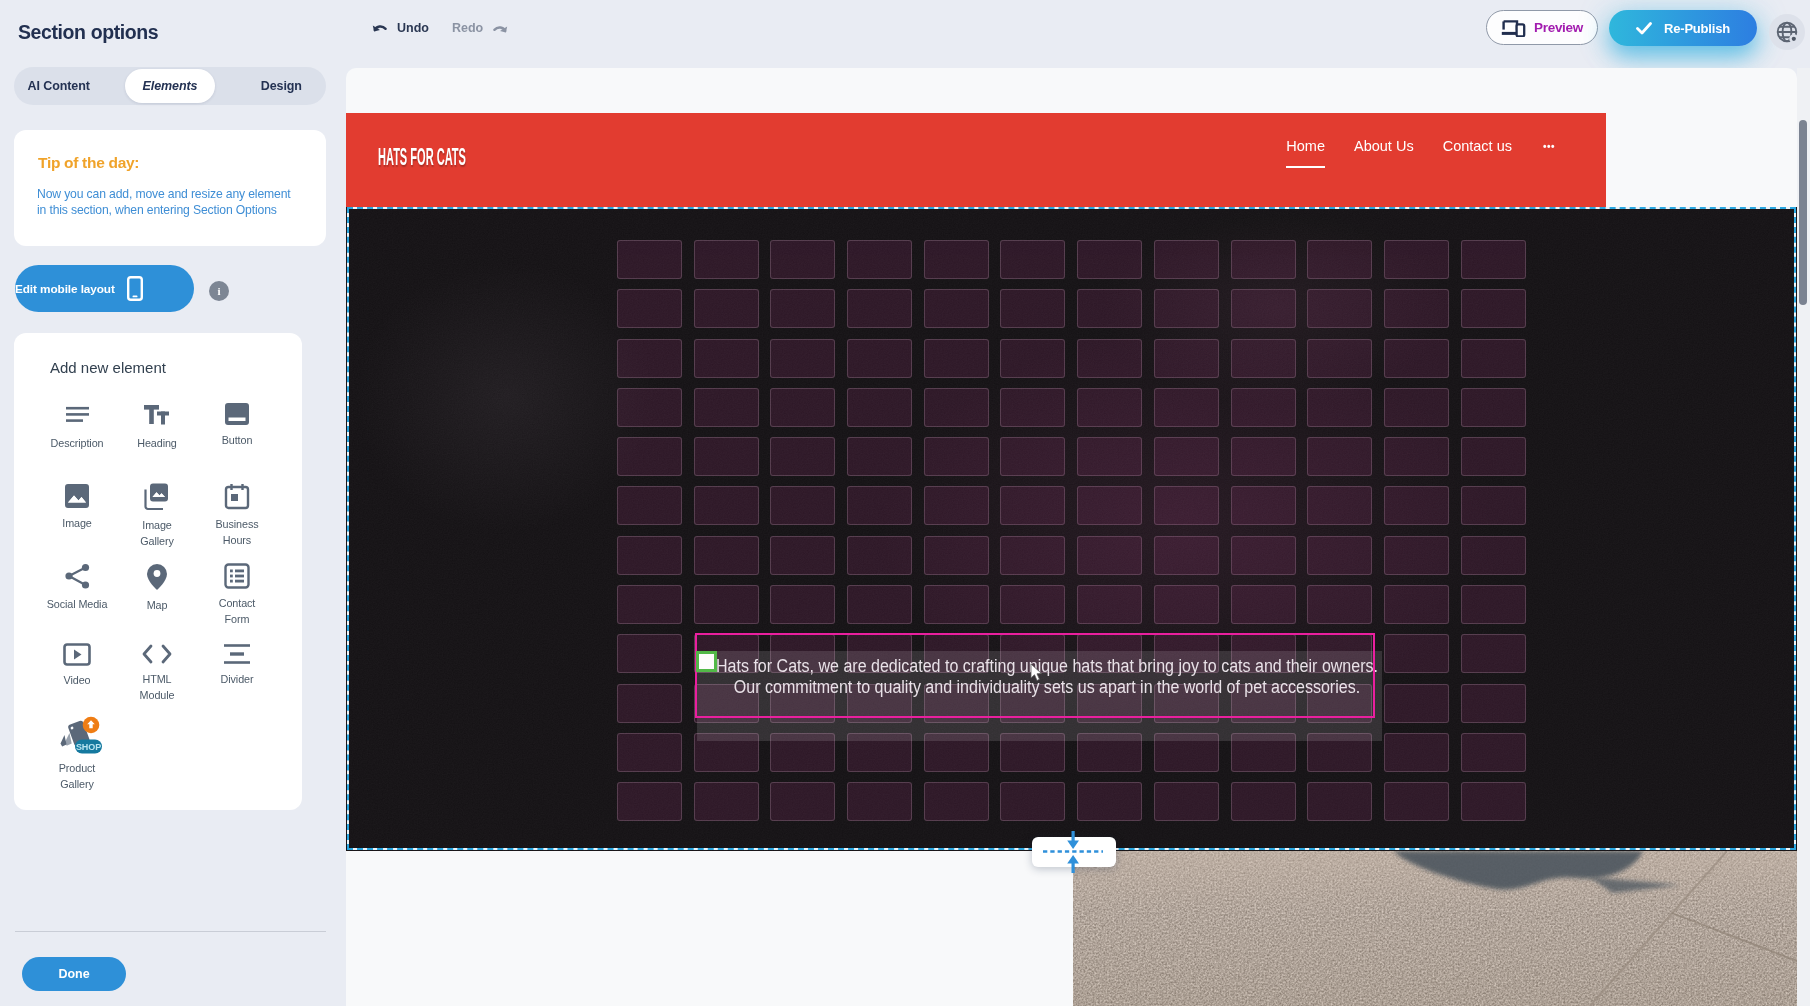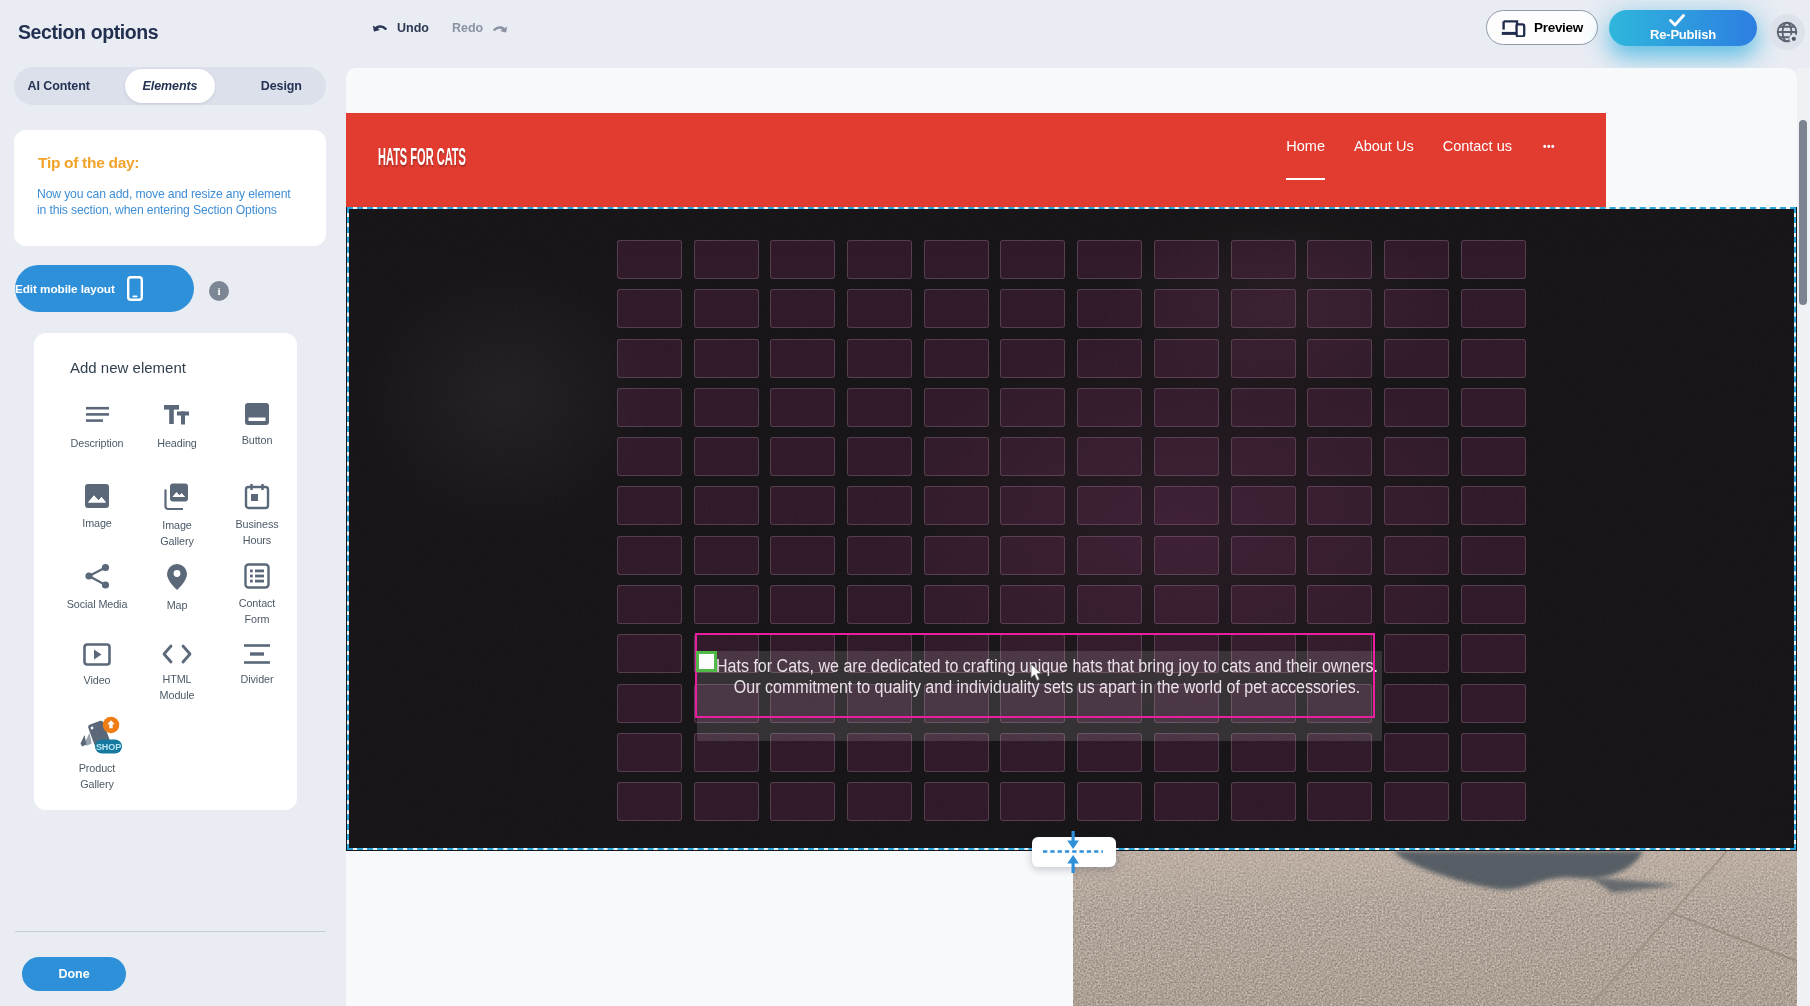--- a/index.html
+++ b/index.html
@@ -13,47 +13,47 @@
   #tabs { position:absolute; left:14px; top:67px; width:312px; height:38px; background:#dbe0ea; border-radius:19px; display:flex; align-items:center;gap:20px; }
   #tabs .tab { flex:1; text-align:center; font-size:12.5px; font-weight:700; color:#243253; letter-spacing:-0.1px; }
   #tabs .sel { background:#fff; border-radius:17px; height:34px; line-height:34px; margin:0 2px; box-shadow:0 1px 3px rgba(30,45,80,.12);font-style:italic; }
   #tipcard { position:absolute; left:14px; top:130px; width:312px; height:116px; background:#fff; border-radius:12px; }
   #tipcard h3 { position:absolute; left:24px; top:24px; font-size:15.5px; font-weight:700; color:#f0a32a; letter-spacing:-0.3px; }
   #tipcard p { position:absolute; left:23px; top:56px; width:290px; font-size:12.2px; line-height:16px; color:#3f8ed5; letter-spacing:-0.15px; }
   #editbtn { position:absolute; left:15px; top:265px; width:179px; height:47px; background:#2e90d8; border-radius:24px; color:#fff; font-size:11.8px; font-weight:700; display:flex; align-items:center; }
   #editbtn span { letter-spacing:-0.1px; }
   #editbtn svg { }
   #info { position:absolute; left:209px; top:281px; width:20px; height:20px; border-radius:50%; background:#7d8694; color:#fff; font-size:11px; font-weight:700; text-align:center; line-height:20px; font-family:"Liberation Serif",serif; }
-  #elcard { position:absolute; left:14px; top:333px; width:263px; height:477px; background:#fff; border-radius:12px;margin-left:20px; }
+  #elcard { position:absolute; left:14px; top:333px; width:288px; height:477px; background:#fff; border-radius:12px; }
   #elcard h4 { position:absolute; left:36px; top:26px; font-size:15px; font-weight:500; color:#32404f; letter-spacing:0; }
   .cell { position:absolute; width:80px; text-align:center; color:#4c5a68; font-size:10.8px; line-height:15.5px; letter-spacing:-0.1px; }
   .cell svg { display:block; margin:0 auto 7px auto; }
   .c0 { left:23px; } .c1 { left:103px; } .c2 { left:183px; }
   .r0 { top:69px; } .r1 { top:150px; } .r2 { top:230px; } .r3 { top:310px; } .r4 { top:382px; }
   #hr { position:absolute; left:15px; top:931px; width:311px; height:1px; background:#c9cdd6; }
   #done { position:absolute; left:22px; top:957px; width:104px; height:34px; border-radius:17px; background:#2e90d8; color:#fff; font-size:12.5px; font-weight:700; text-align:center; line-height:34px; }
 
   
   #undo { position:absolute; left:372px; top:21px; display:flex; align-items:center; color:#2a3752; font-size:12.5px; font-weight:700; }
   #redo { position:absolute; left:452px; top:21px; display:flex; align-items:flex-end; color:#8b93a3; font-size:12.5px; font-weight:700; }
-  #preview { position:absolute; left:1486px; top:10px; width:112px; height:35px; border:1.3px solid #9099a8; border-radius:18px; background:#fdfdfe; display:flex; align-items:center; justify-content:center; color:#000000; font-size:13.5px; font-weight:700; letter-spacing:-0.3px; }
-  #repub { position:absolute; left:1609px; top:10px; width:148px; height:36px; border-radius:18px; background:linear-gradient(90deg,#2fb7dc,#2d7ee1); box-shadow:0 11px 22px rgba(47,175,225,.65), 0 2px 34px rgba(47,175,225,.28); display:flex; align-items:center; justify-content:center; color:#fff; font-size:13px; font-weight:700; letter-spacing:-0.2px;flex-direction:column; }
+  #preview { position:absolute; left:1486px; top:10px; width:112px; height:35px; border:1.3px solid #9099a8; border-radius:18px; background:#fdfdfe; display:flex; align-items:center; justify-content:center; color:#a21caf; font-size:13.5px; font-weight:700; letter-spacing:-0.3px; }
+  #repub { position:absolute; left:1609px; top:10px; width:148px; height:36px; border-radius:18px; background:linear-gradient(90deg,#2fb7dc,#2d7ee1); box-shadow:0 11px 22px rgba(47,175,225,.65), 0 2px 34px rgba(47,175,225,.28); display:flex; align-items:center; justify-content:center; color:#fff; font-size:13px; font-weight:700; letter-spacing:-0.2px; }
   #globe { position:absolute; left:1769px; top:14px; width:36px; height:36px; border-radius:50%; background:#dde1ea; display:flex; align-items:center; justify-content:center; }
 
   
   #browser { position:absolute; left:346px; top:68px; width:1451px; height:938px; border-radius:10px 10px 0 0; overflow:hidden; background:#f8f9fa; }
   #chrome { position:absolute; left:0; top:0; width:1451px; height:45px; background:#f6f7f8; }
   .dot { position:absolute; top:17px; width:11px; height:11px; border-radius:50%; background:#d7dade; }
   #url { position:absolute; left:92px; top:13px; font-size:16px; color:#853030; }
   #getdomain { position:absolute; left:338px; top:15px; font-size:14.5px; font-weight:700; color:#3cae4a; }
   #redhdr { position:absolute; left:0; top:45px; width:1260px; height:94px; background:#e23c30; }
   #logo { position:absolute; left:32px; top:31px; font-size:23px; font-weight:700; color:#fff; letter-spacing:0; transform:scale(.48,1.0); transform-origin:left top; white-space:nowrap; text-shadow:1px 2px 2px rgba(0,0,0,.25); }
   #nav { position:absolute; right:51px; top:25px; display:flex; color:#fff; font-size:14.5px; }
   #nav .ni { margin-left:29px; }
-  #nav .home { border-bottom:2px solid #fff; padding-bottom:24px; }
+  #nav .home { border-bottom:2px solid #fff; padding-bottom:12px; }
 
   
   #hero { position:absolute; left:0; top:139px; width:1451px; height:644px; background:#131013; }
   #hero .selbg { position:absolute; left:1px; top:0px; width:1449px; height:643px; border:2px solid #eef6fb; }
   #hero .selb { position:absolute; left:1px; top:0px; width:1449px; height:643px; border:2px dashed #2aa6df; }
   #tiles { position:absolute; left:271px; top:33px; width:913px; height:592px; display:grid; grid-template-columns:repeat(12,65px); grid-auto-rows:39px; column-gap:11.7px; row-gap:10.3px; }
   #tiles i { background:#2d1626; border:1px solid rgba(190,158,180,.28); border-radius:3px; }
   #glow { position:absolute; left:430px; top:60px; width:820px; height:520px; background:radial-gradient(closest-side, rgba(170,75,135,.12), rgba(170,75,135,0) 75%); }
   #h1line { position:absolute; left:239px; top:124px; width:900px; text-align:center; color:#fdf2fc; font-size:57px; line-height:86px; font-weight:400; letter-spacing:1.6px; }
   #h2line { position:absolute; left:239px; top:331px; width:900px; text-align:center; color:#f3ecf3; font-size:29px; font-weight:400; letter-spacing:.5px; }

